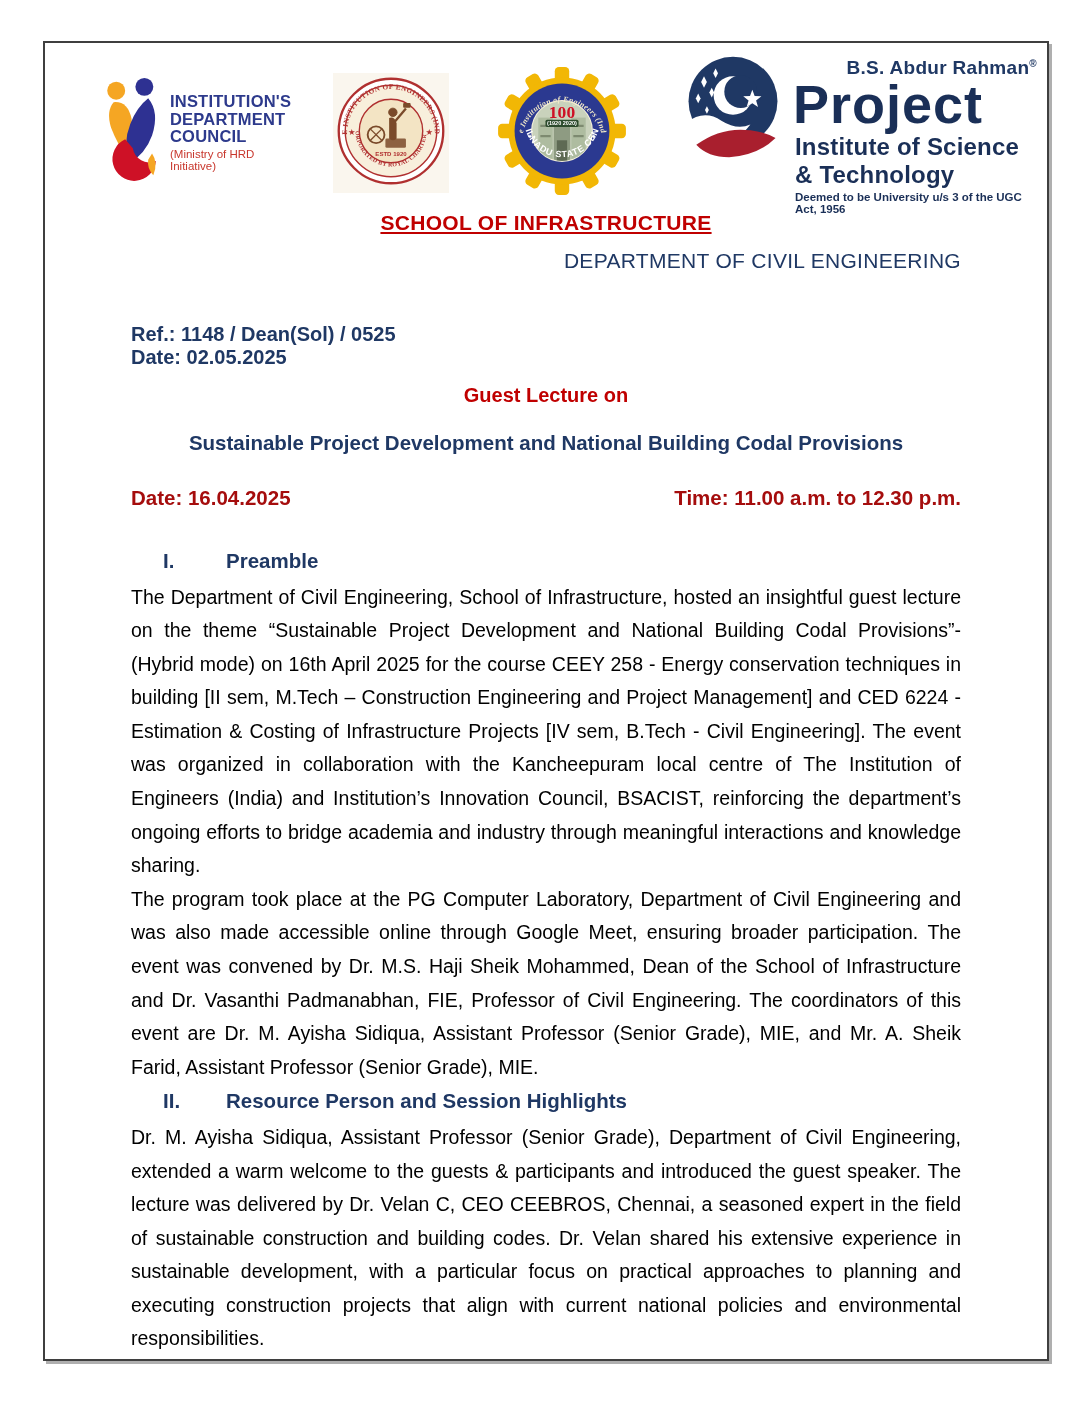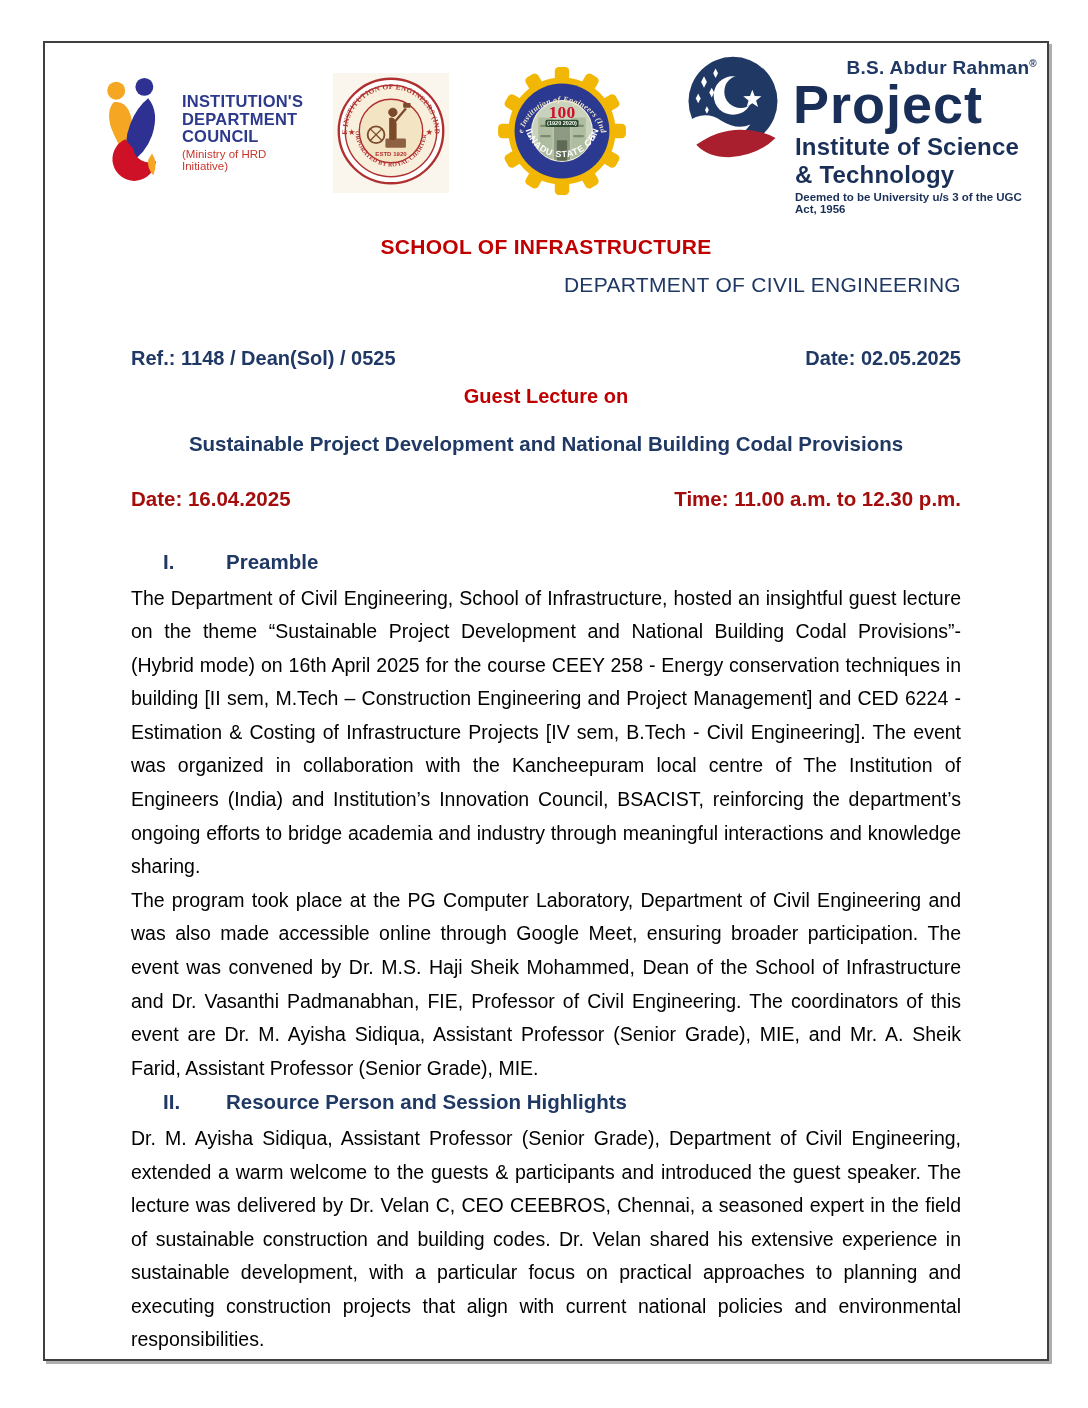--- a/index.html
+++ b/index.html
@@ -13,44 +13,44 @@
     border:2px solid #3f3f3f; background:#fff;
     box-shadow:3px 3px 0 rgba(110,110,110,.55);
   }
   .doc-inner { padding:0 86px; }
 
   
   .logo-row {
     margin:24px 10px 0 52px; height:132px;
     display:flex; align-items:center; justify-content:space-between;
   }
-  .iic-logo { display:flex; align-items:center; gap:21px; width:190px; }
+  .iic-logo { display:flex; align-items:center; gap:9px; width:190px; }
   .iic-text { line-height:1.05; }
   .iic-line { color:#2d3a8c; font-weight:bold; font-size:16.5px; letter-spacing:.2px; }
   .iic-sub  { color:#c8372d; font-size:11.5px; margin-top:3px; }
   .seal-wrap { background:#faf6ee; padding:2px; }
 
   .crescent-logo { display:flex; align-items:flex-start; gap:4px; width:362px; }
   .crescent-text { display:flex; flex-direction:column; align-items:flex-end; margin-top:6px; }
   .crescent-founder { color:#1F3864; font-size:19px; font-weight:600; letter-spacing:.3px; }
   .crescent-founder sup { font-size:10px; }
   .crescent-name {
     color:#1a2f57; font-size:54px; font-weight:bold; letter-spacing:1px;
     line-height:.95; align-self:flex-start; margin-left:-2px;
   }
   .crescent-subtitle { color:#1a2f57; font-size:24px; font-weight:600; letter-spacing:.2px; margin-top:2px; }
   .crescent-tagline { color:#1a2f57; font-size:11.5px; font-weight:bold; margin-top:2px; }
 
   
   .t-center { text-align:center; }
-  .school-title { margin-top:36px; color:#C00000; font-size:21px; font-weight:bold; letter-spacing:.3px; }
+  .school-title { margin-top:12px; color:#C00000; font-size:21px; font-weight:bold; letter-spacing:.3px;text-decoration:underline; }
   .dept-title   { margin-top:14px; color:#1F3864; font-size:21px; font-weight:normal; letter-spacing:.3px;text-align:right; }
 
-  .ref-row { display:flex; justify-content:space-between; margin-top:50px;
-             color:#1F3864; font-size:20px; font-weight:bold; }
+  .ref-row { display:flex; justify-content:flex-start; margin-top:50px;
+             color:#1F3864; font-size:20px; font-weight:bold;flex-direction:column; }
   .guest-heading { margin-top:15px; color:#C00000; font-size:20px; font-weight:bold; }
   .event-title   { margin-top:24px; color:#1F3864; font-size:20.5px; font-weight:bold; }
   .datetime-row  { display:flex; justify-content:space-between; margin-top:31px;
                    color:#A50D0D; font-size:20.5px; font-weight:bold; }
 
   
   .section-heading { color:#1F3864; font-size:20.5px; font-weight:bold; line-height:33.5px; }
   .sec-1 { margin-top:34px; margin-bottom:3px; }
   .sec-2 { margin-top:0; margin-bottom:3px; }
   .sec-num { display:inline-block; margin-left:32px; width:63px; }

